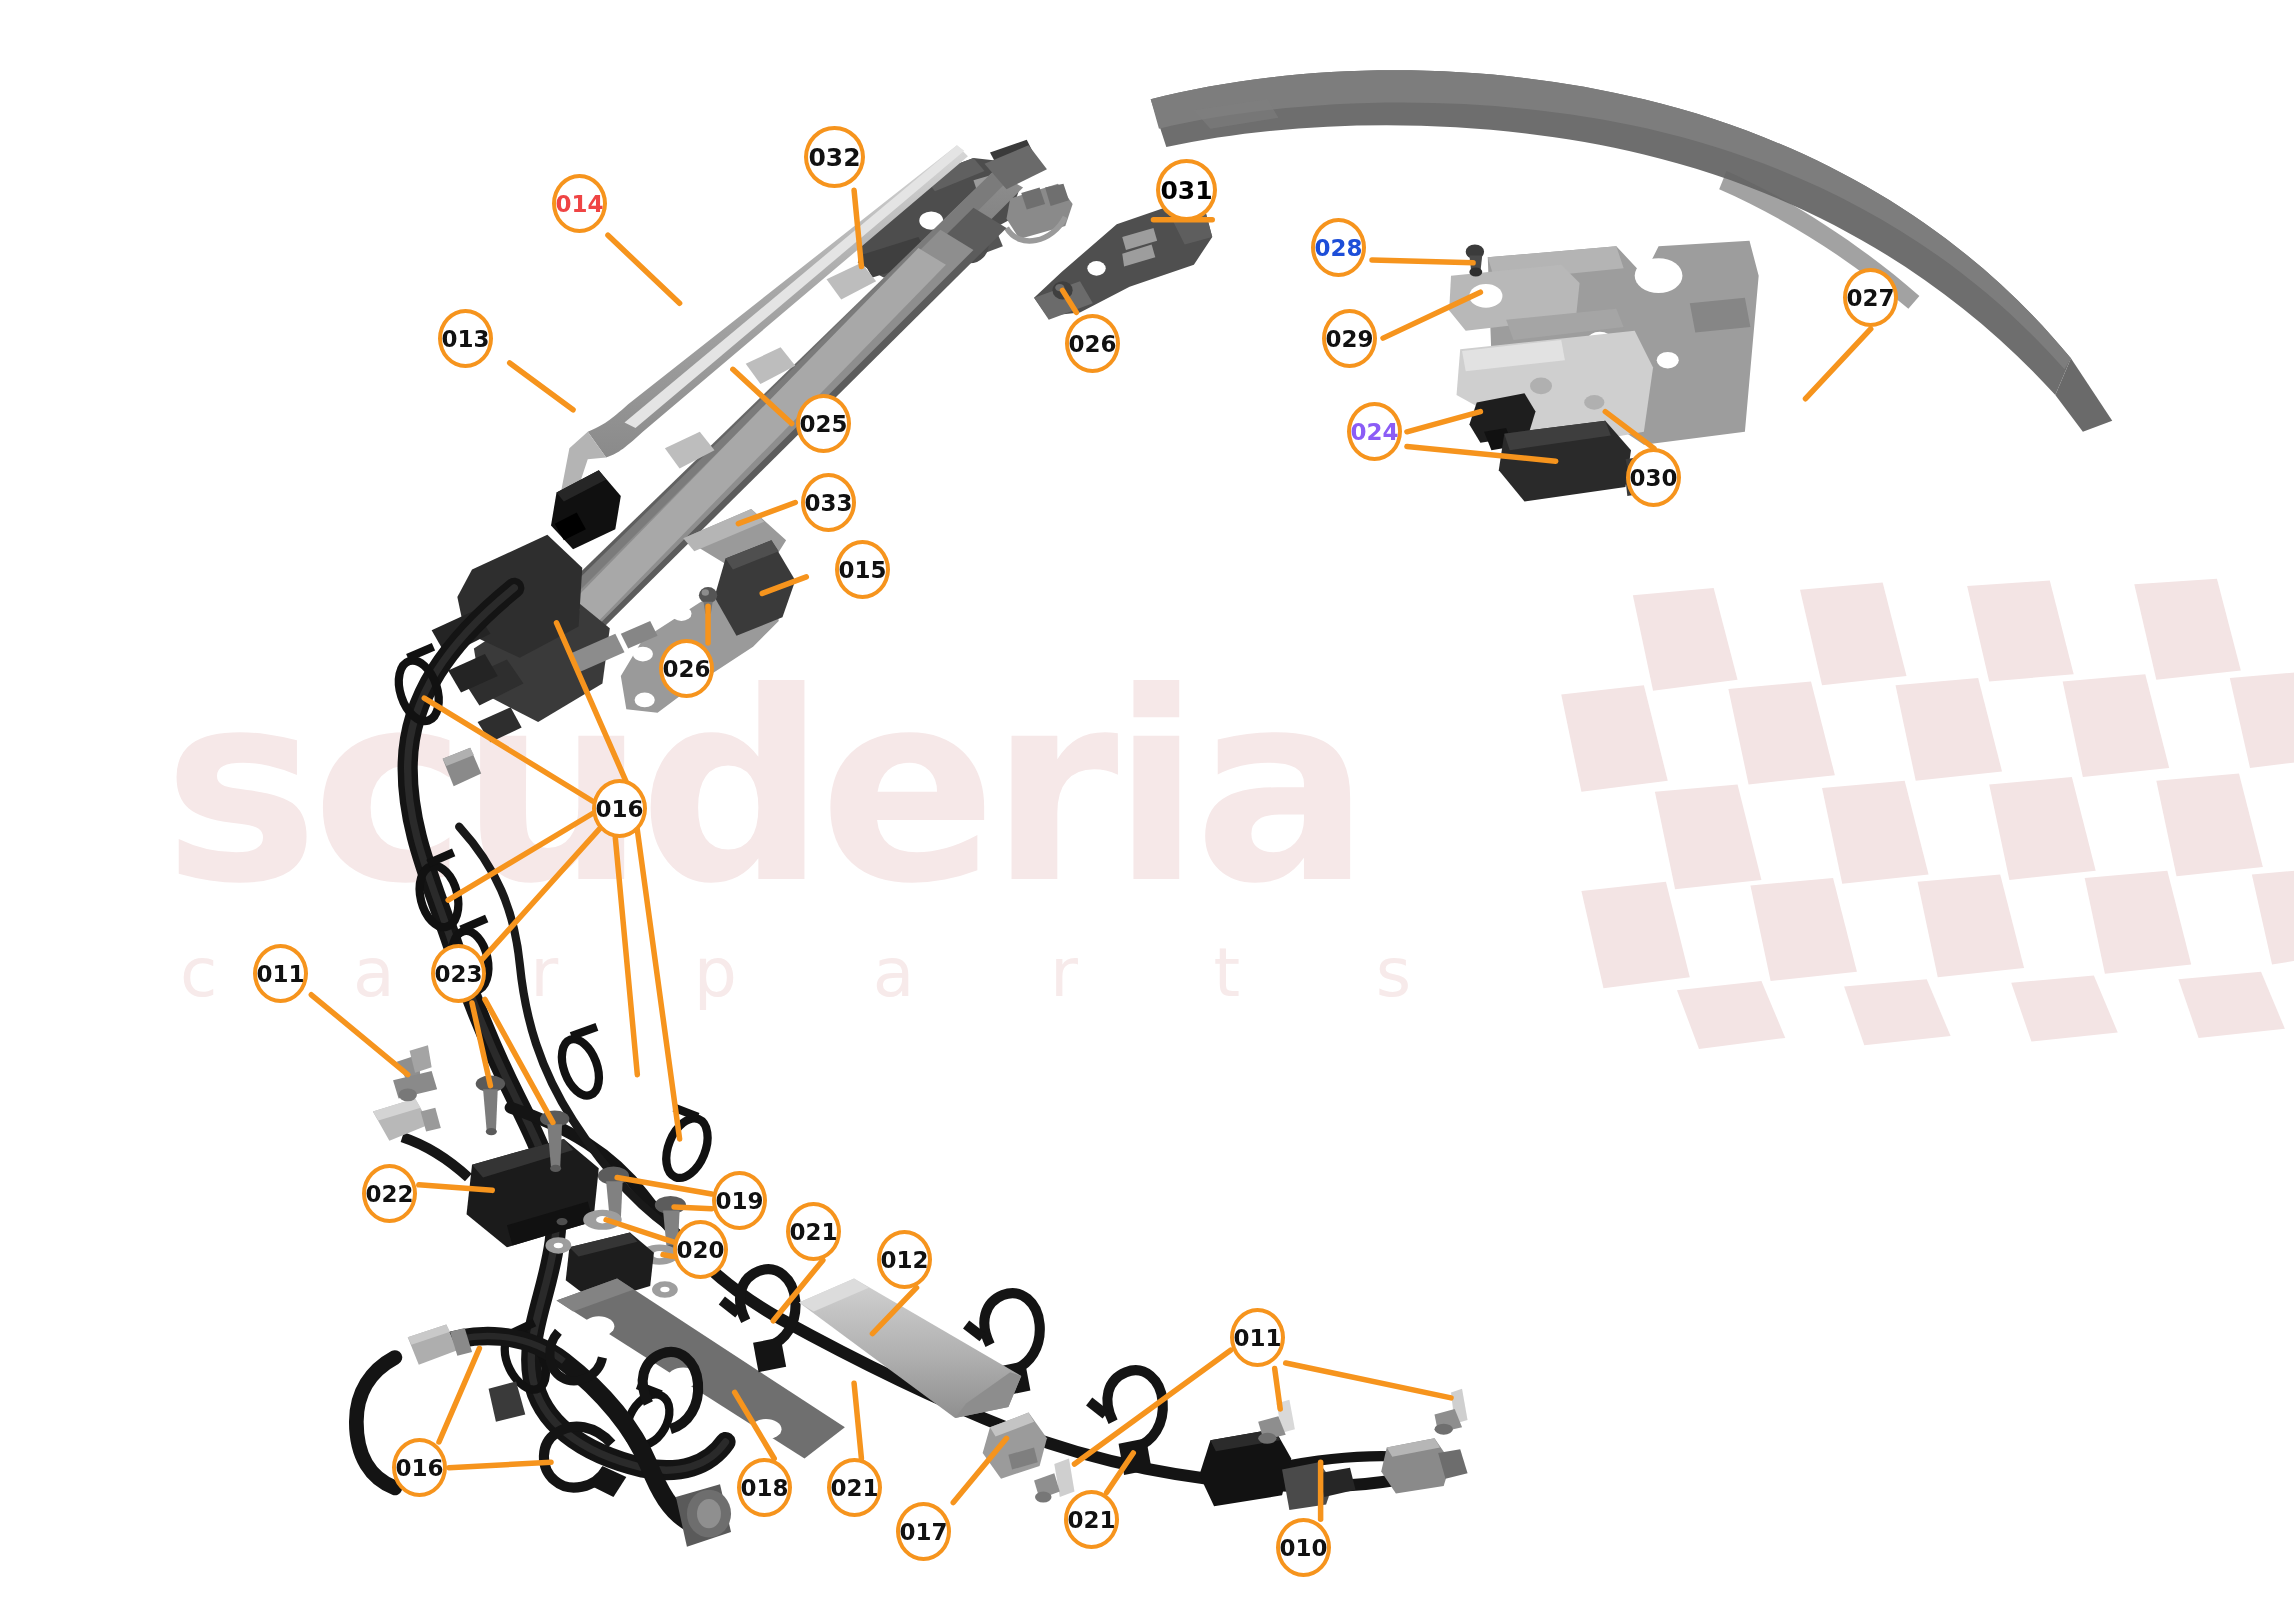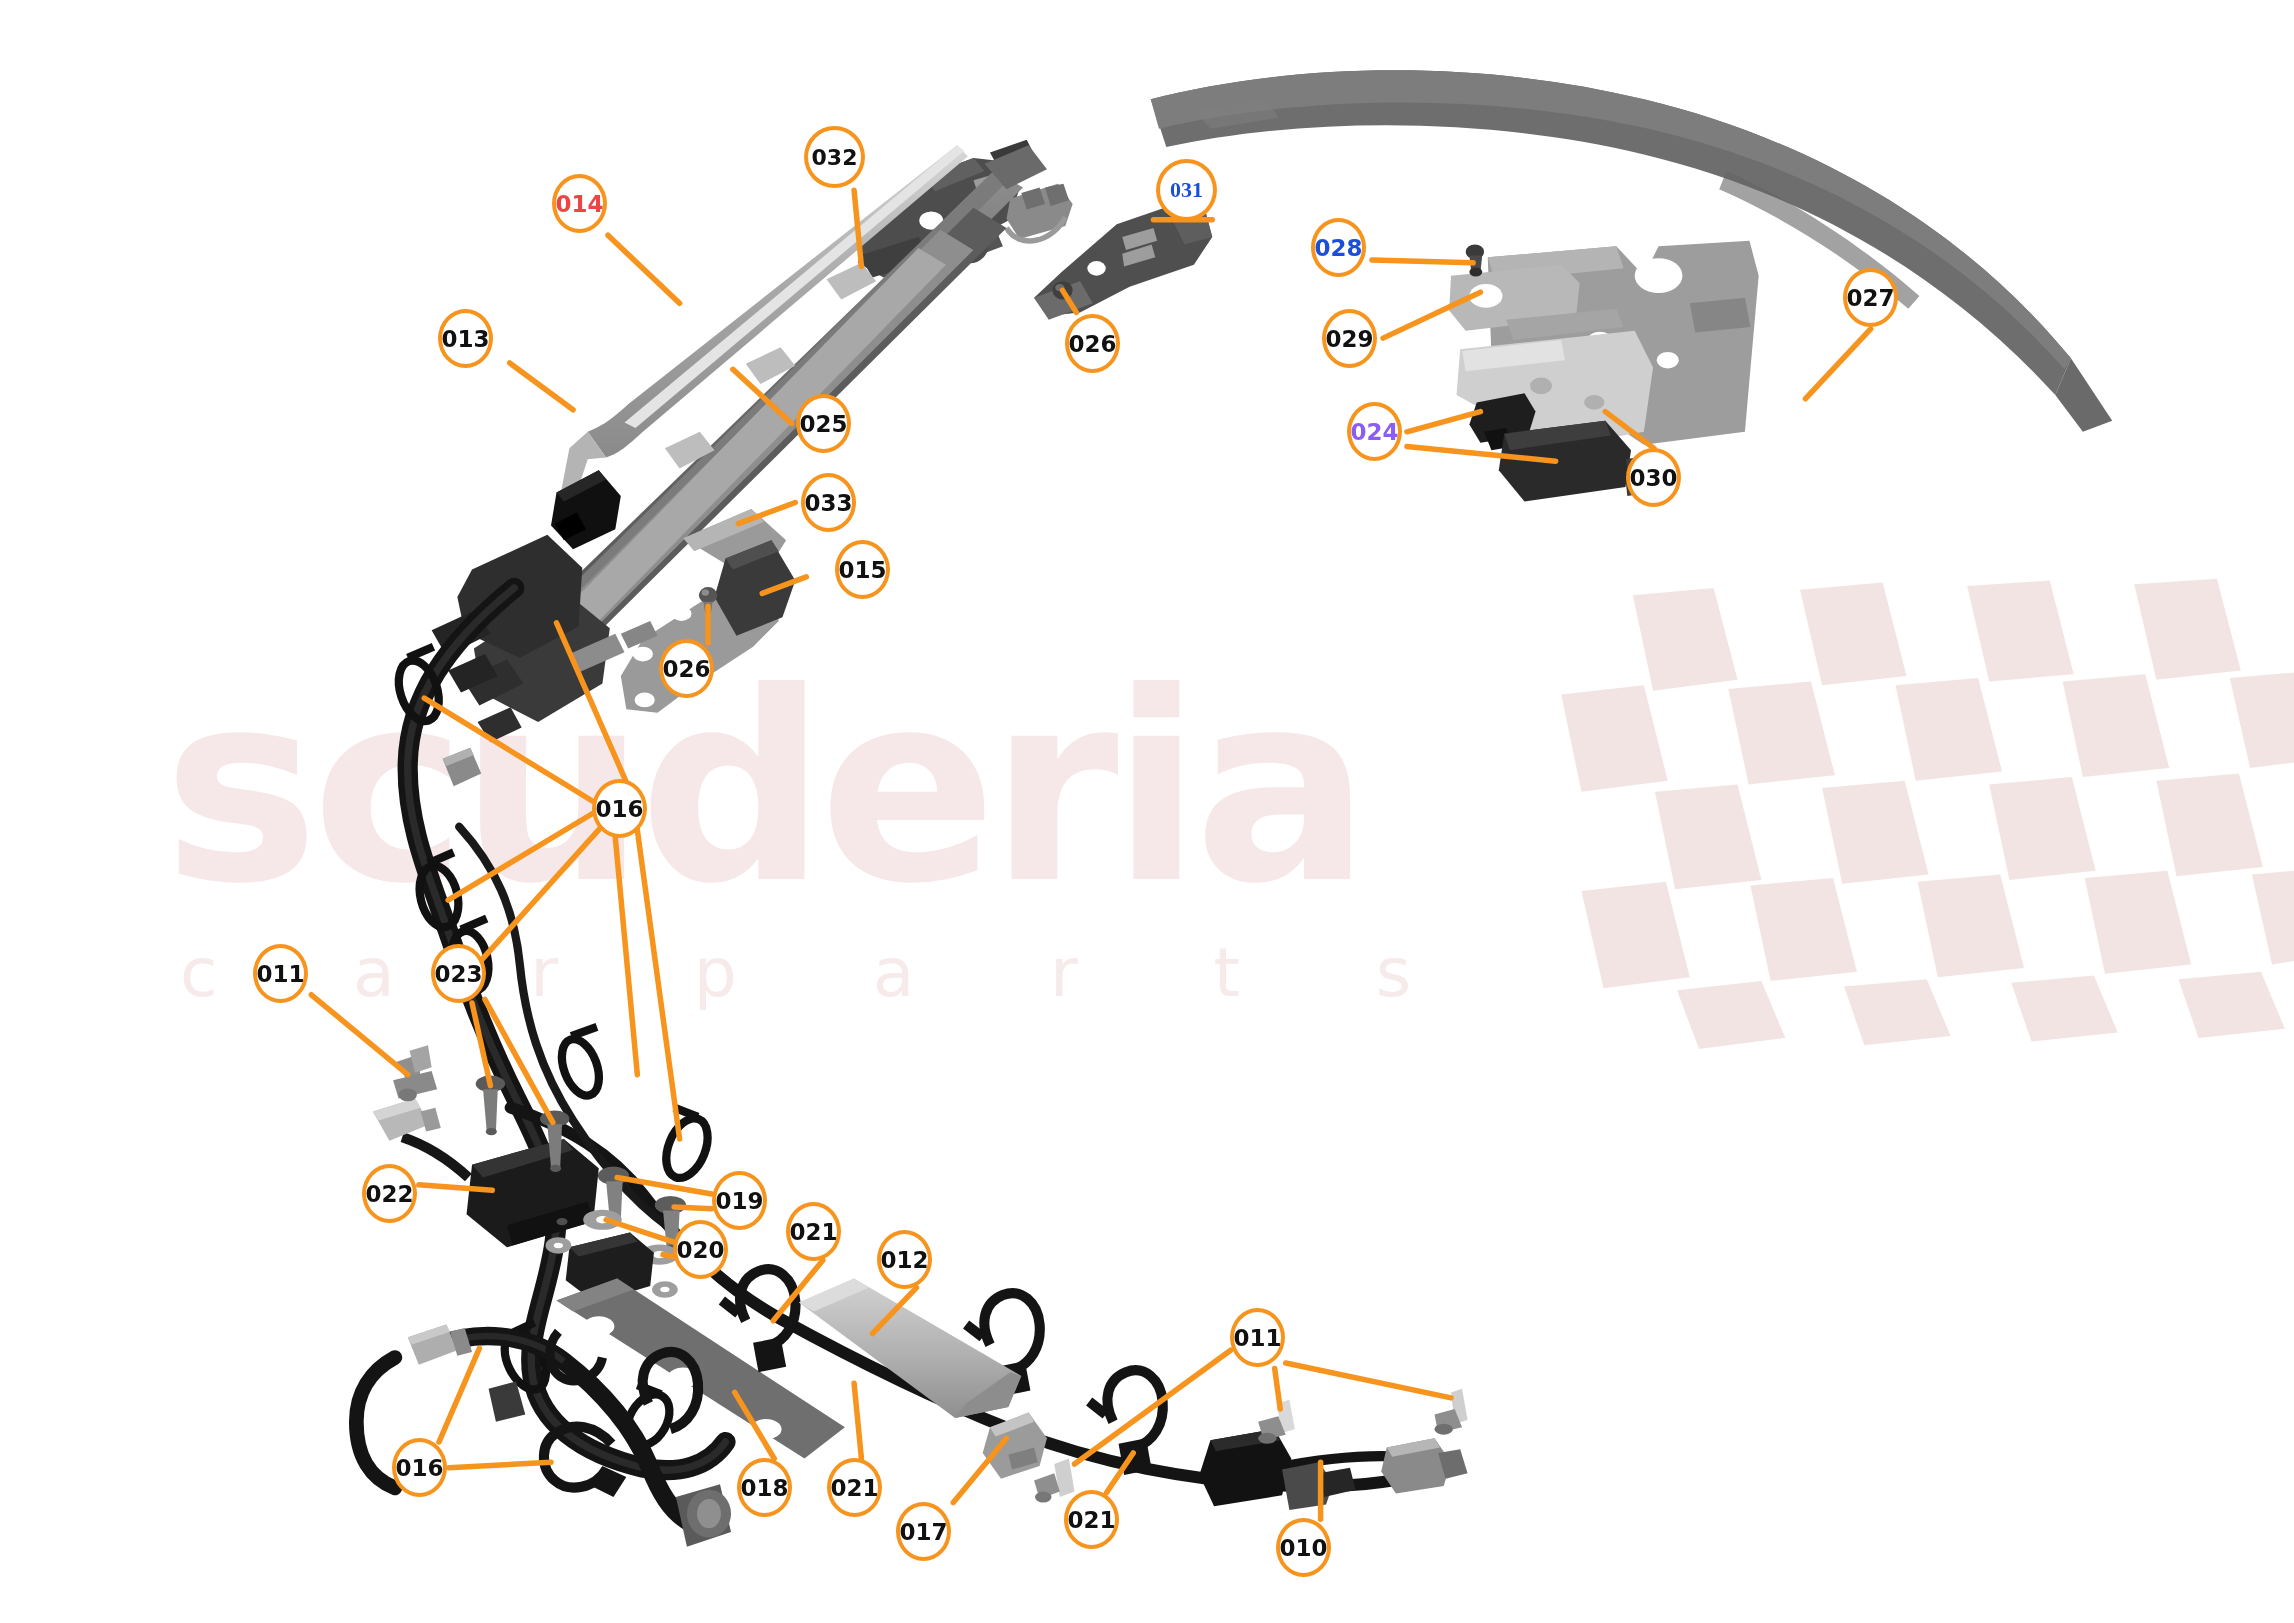--- a/index.html
+++ b/index.html
@@ -31,21 +31,21 @@
     border:4.6px solid #F6941D;
     background:#ffffff;
     border-radius:50%;
     display:flex;align-items:center;justify-content:center;
     font-weight:700;
     color:#111111;
     font-family:"DejaVu Sans",sans-serif;
     box-sizing:border-box;
     z-index:40;
   }
-  .cal.sz-md{width:61px;height:62px;font-size:22px;}
+  .cal.sz-md{width:61px;height:62px;font-size:25px;}
   .cal.sz-sm{width:55px;height:59px;font-size:23px;}
 
   svg.layer{position:absolute;left:0;top:0;width:2295px;height:1624px;}
   svg.leaders{z-index:30;}
   svg.parts{z-index:20;}
   svg.wmflag{z-index:5;}
 </style>
 </head>
 <body>
 
@@ -547,21 +547,21 @@
       <path d="M1205,1625 L1234,1582"></path>
 
       <path d="M1438,1654 L1438,1592"></path>
     </g>
   </svg>
 
   <div id="callout-host">
       <div class="cal sz-sm" style="left: 438px; top: 309px; border-color: rgb(246, 148, 29); color: rgb(17, 17, 17);">013</div>
       <div class="cal sz-sm" style="left: 552px; top: 174px; border-color: rgb(246, 148, 29); color: #ef4444;">014</div>
       <div class="cal sz-md" style="left: 804px; top: 126px; border-color: rgb(246, 148, 29); color: rgb(17, 17, 17);">032</div>
-      <div class="cal sz-md" style="left: 1156px; top: 159px; border-color: rgb(246, 148, 29); color: #1d4ed8; font-family: Liberation Serif, serif;">031</div>
+      <div class="cal sz-md" style="left: 1156px; top: 159px; border-color: rgb(246, 148, 29); color: #000000;">031</div>
       <div class="cal sz-sm" style="left: 1065px; top: 314px; border-color: rgb(246, 148, 29); color: rgb(17, 17, 17);">026</div>
       <div class="cal sz-sm" style="left: 1311px; top: 218px; border-color: rgb(246, 148, 29); color: #1d4ed8;">028</div>
       <div class="cal sz-sm" style="left: 1322px; top: 309px; border-color: rgb(246, 148, 29); color: rgb(17, 17, 17);">029</div>
       <div class="cal sz-sm" style="left: 1843px; top: 268px; border-color: rgb(246, 148, 29); color: rgb(17, 17, 17);">027</div>
       <div class="cal sz-sm" style="left: 1347px; top: 402px; border-color: rgb(246, 148, 29); color: #8b5cf6;">024</div>
       <div class="cal sz-sm" style="left: 1626px; top: 448px; border-color: rgb(246, 148, 29); color: rgb(17, 17, 17);">030</div>
       <div class="cal sz-sm" style="left: 796px; top: 394px; border-color: rgb(246, 148, 29); color: rgb(17, 17, 17);">025</div>
       <div class="cal sz-sm" style="left: 801px; top: 473px; border-color: rgb(246, 148, 29); color: rgb(17, 17, 17);">033</div>
       <div class="cal sz-sm" style="left: 811px; top: 540px; border-color: rgb(246, 148, 29); color: rgb(17, 17, 17); margin-left: 24px;">015</div>
       <div class="cal sz-sm" style="left: 659px; top: 639px; border-color: rgb(246, 148, 29); color: rgb(17, 17, 17);">026</div>

